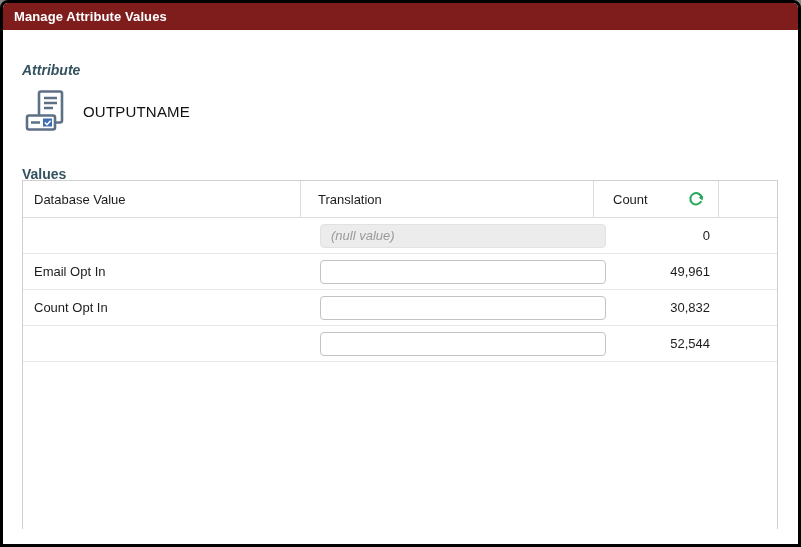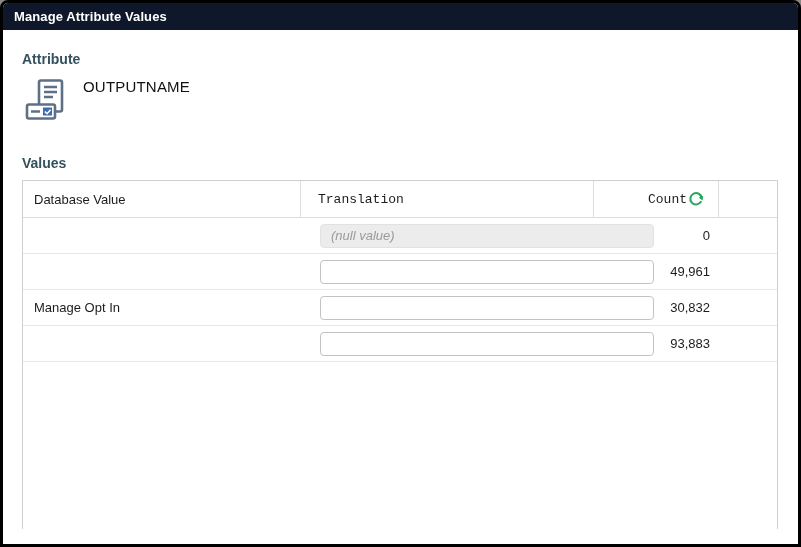--- a/index.html
+++ b/index.html
@@ -10,40 +10,41 @@
     position:relative;
     width:801px; height:547px;
     background:#fff;
     border:3px solid #000;
     border-radius:8px 8px 0 0;
     overflow:hidden;
   }
 
   .titlebar {
     height:27px;
-    background:#0f172a;
+    background:#7f1d1d;
     color:#fff;
     display:flex;
     align-items:center;
     padding-left:11px;
     border-radius:4px 4px 0 0;
   }
   .titlebar span { font-size:13px; font-weight:bold; letter-spacing:0.1px; }
 
   .section-label {
     font-size:14px;
     font-weight:600;
     color:#33515e;
     margin-left:19px;
   }
-  .attribute-label { margin-top:21px; }
+  .attribute-label { margin-top:32px;font-style:italic; }
   .values-label   { margin-top:33px; }
 
   .attribute-row {
     display:flex;
+    align-items:center;
     margin:11px 0 0 21px;
     gap:9px;
   }
   .attr-icon { display:inline-block; width:50px; height:44px; }
   .attr-name { font-size:15px; color:#111; letter-spacing:0.2px; }
 
   .table-wrap {
     position:absolute;
     left:19px; top:177px;
     width:756px; bottom:15px;
@@ -60,22 +61,22 @@
   }
   .th {
     display:flex;
     align-items:center;
     font-size:13px;
     font-weight:500;
     color:#1c1c1c;
     border-right:1px solid #ddd;
   }
   .th-db    { padding-left:11px; }
-  .th-tr    { padding-left:17px;font-family:Liberation Mono, monospace; }
-  .th-count { justify-content:flex-end; padding:0 13px 0 19px;font-family:Liberation Mono, monospace; }
+  .th-tr    { padding-left:17px; }
+  .th-count { justify-content:space-between; padding:0 13px 0 19px; }
   .th-last  { border-right:none; }
 
   .refresh-btn {
     width:18px; height:18px;
     display:flex; align-items:center; justify-content:center;
     cursor:pointer;
   }
 
   .trow {
     position:relative;
@@ -87,21 +88,21 @@
     line-height:35px;
     padding-left:11px;
     font-size:13px;
     color:#1c1c1c;
     white-space:nowrap;
   }
   .trans-input {
     position:absolute;
     left:297px; top:50%;
     transform:translateY(-50%);
-    width:334px; height:24px;
+    width:286px; height:24px;
     border:1px solid #c3c3c3;
     border-radius:4px;
     background:#fff;
     font-family:"Liberation Sans", sans-serif;
     font-size:13px;
     padding:0 10px;
     color:#15803d;
     outline:none;
   }
   .trans-input.null-input {
@@ -164,28 +165,29 @@
       </div>
       <div class="th th-last"></div>
     </div>
     <div class="tbody" id="tbody">
         <div class="trow">
     <div class="td-db"></div>
     <input class="trans-input null-input" type="text" disabled="" placeholder="(null value)" style="">
     <div class="td-count">0</div>
   </div>
         <div class="trow">
+    <div class="td-db">Email Opt In</div>
     <input class="trans-input" type="text" placeholder="" style="">
     <div class="td-count">49,961</div>
   </div>
         <div class="trow">
-    <div class="td-db">Manage Opt In</div>
+    <div class="td-db">Count Opt In</div>
     <input class="trans-input" type="text" placeholder="" style="">
     <div class="td-count">30,832</div>
   </div>
         <div class="trow">
     <input class="trans-input" type="text" placeholder="" style="">
-    <div class="td-count">93,883</div>
+    <div class="td-count">52,544</div>
   </div>
       </div>
   </div>
 
 </div>
 
 </body></html>

